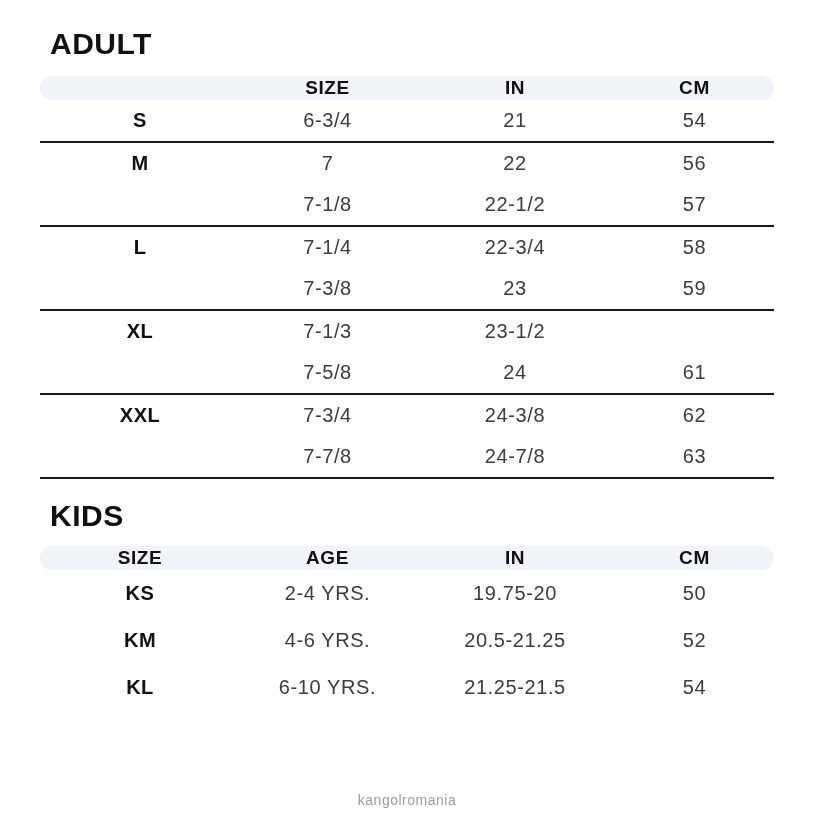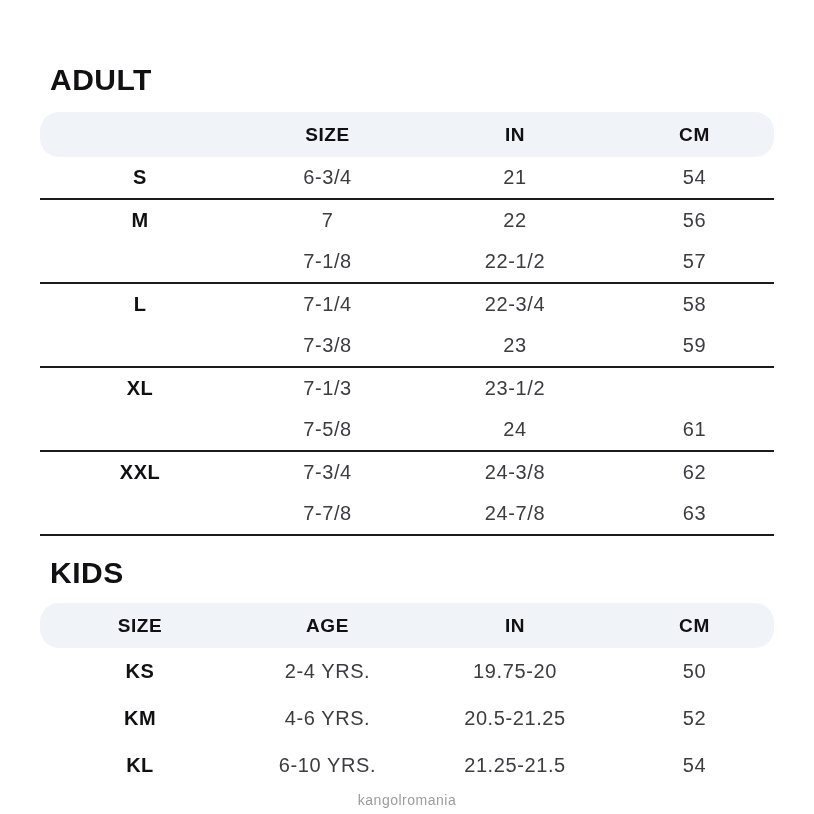--- a/index.html
+++ b/index.html
@@ -9,37 +9,37 @@
     --body-color:#3c3c41;
     --watermark-color:#9d9d9d;
   }
   *{margin:0;padding:0;box-sizing:border-box;}
   html,body{background:#ffffff;}
   body{
     width:814px;height:814px;position:relative;overflow:hidden;
     font-family:"Liberation Sans", sans-serif;
     color:var(--body-color);
   }
-  .container{padding:28px 16px 0 40px;width:814px;margin-top:36px;}
+  .container{padding:28px 16px 0 40px;width:814px;}
   .section-title{
     font-size:30px;line-height:32px;font-weight:800;
     color:var(--heading-color);letter-spacing:0.5px;
     margin-left:10px;
   }
   .adult-title{margin-bottom:16px;}
   .kids-title{margin-top:21px;margin-bottom:14px;}
   .size-table{width:734px;}
   .thead,.tr{
     display:grid;
     grid-template-columns:27.25% 23.84% 27.25% 21.66%;
     align-items:center;
   }
   .thead{
     background:var(--header-bg);
-    height:45px;
+    height:24px;
     border-radius:19px;
   }
   .th{
     text-align:center;font-weight:700;font-size:19px;
     color:var(--heading-color);letter-spacing:0.6px;
   }
   .tr{height:41px;}
   .kids-table .tr{height:47px;}
   .td{
     text-align:center;font-size:20px;font-weight:300;

